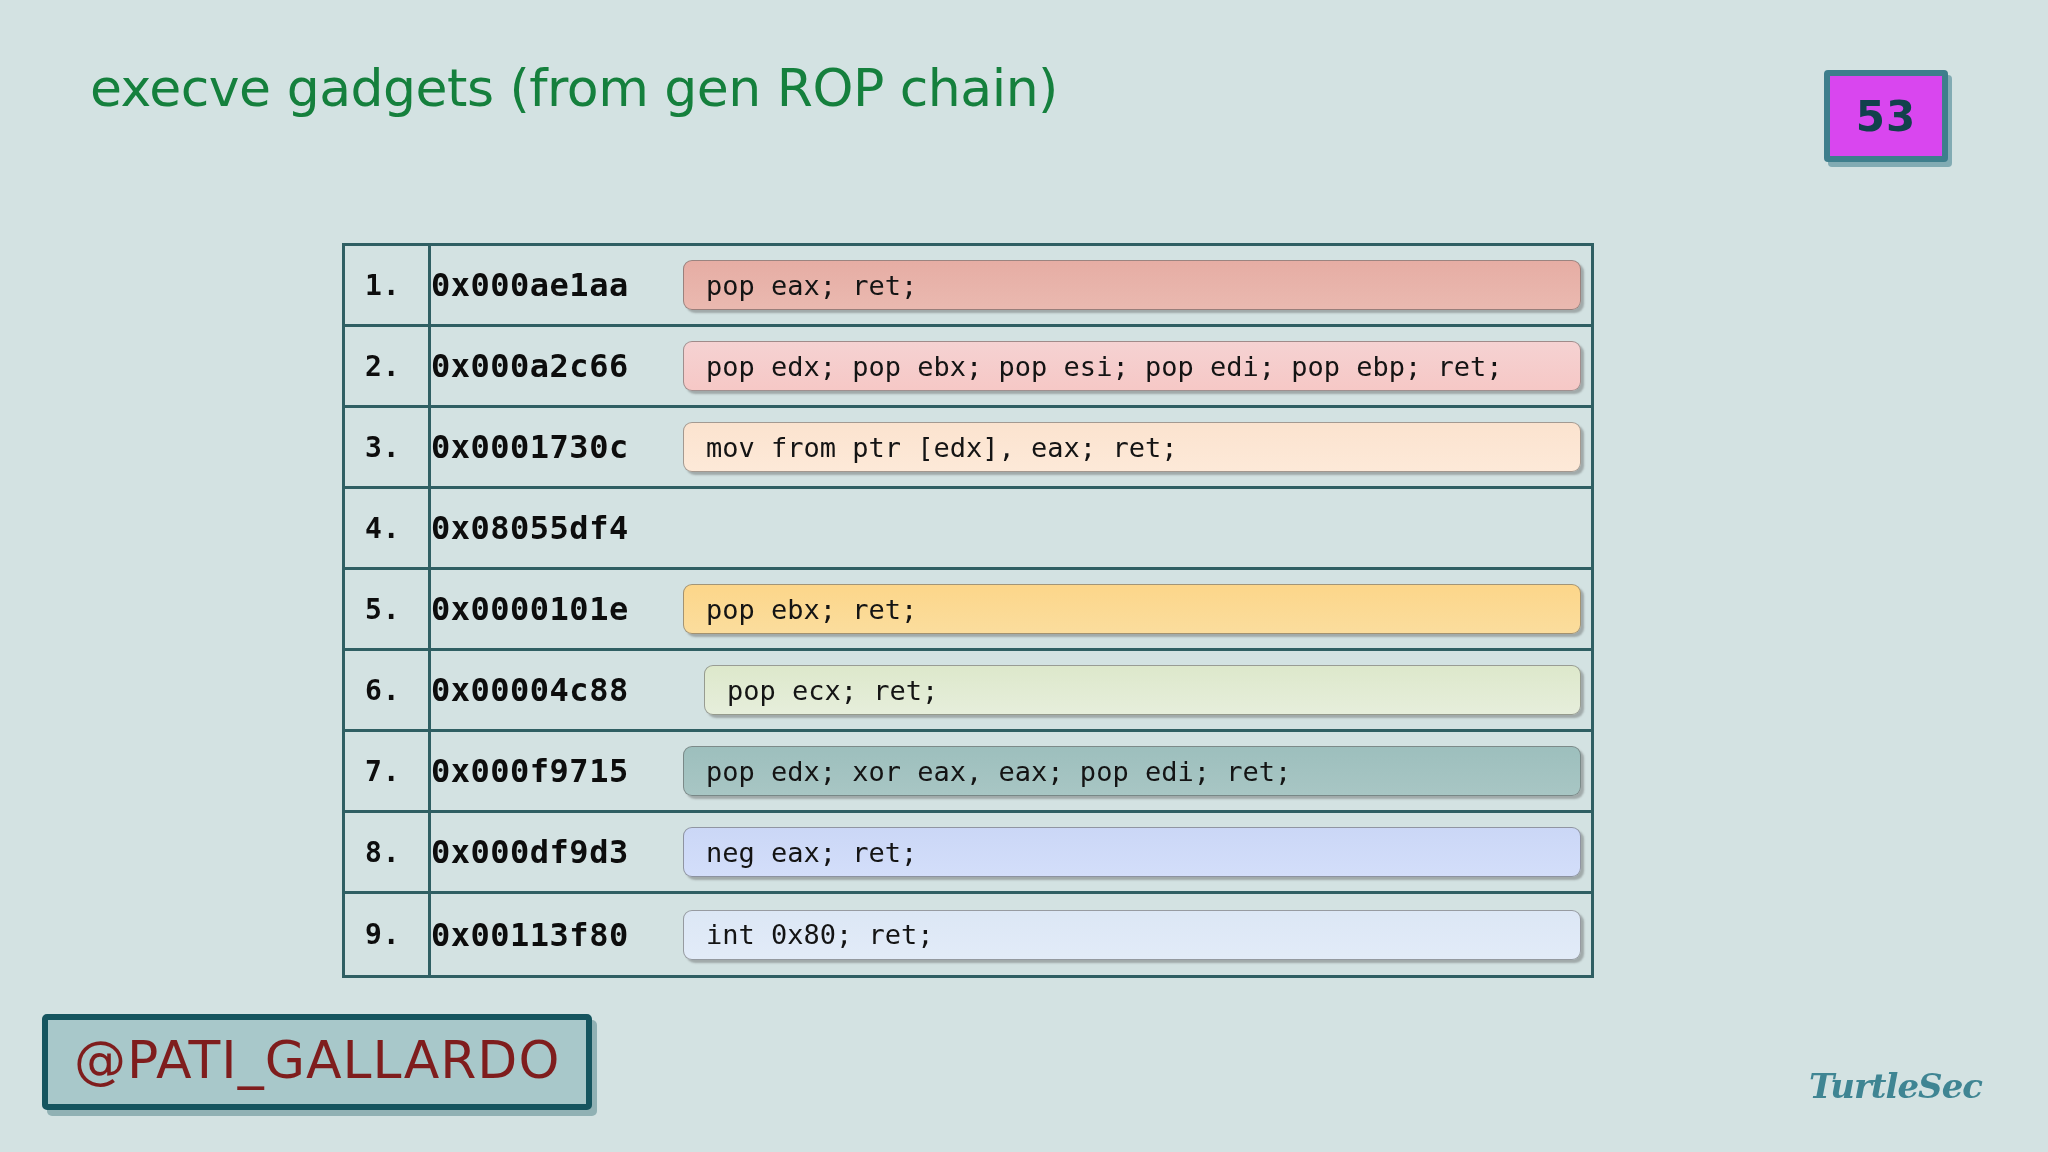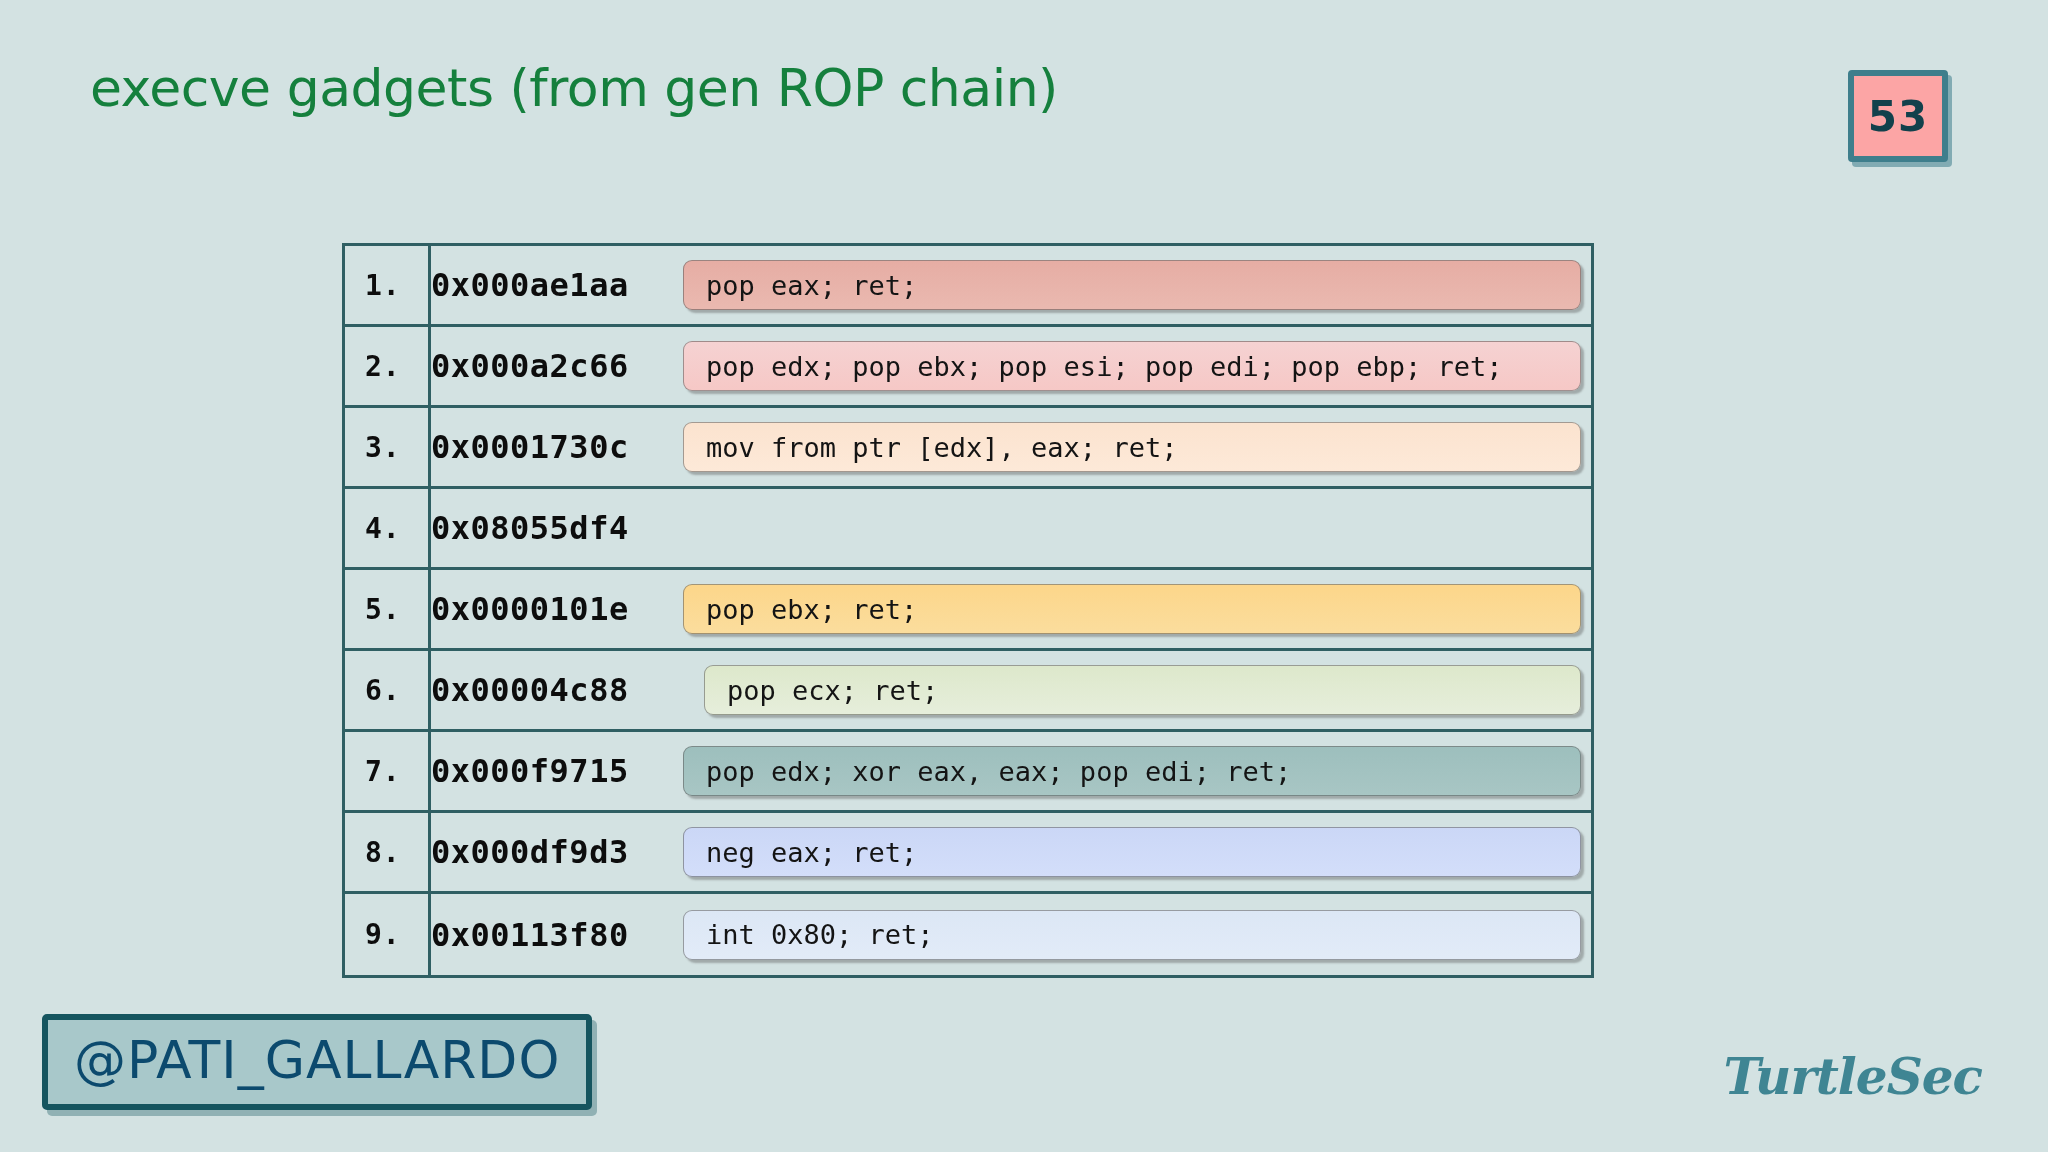--- a/index.html
+++ b/index.html
@@ -34,23 +34,23 @@
     letter-spacing: -0.5px;
     color: #15803d;
     white-space: nowrap;
   }
 
   
   .slide-badge {
     position: absolute;
     right: 100px;
     top: 70px;
-    width: 100px;
+    width: 124px;
     height: 92px;
-    background: #fca5a5;
+    background: #d946ef;
     border: 6px solid #3e7e8c;
     border-radius: 4px;
     box-shadow: 4px 5px 0 rgba(62,126,140,0.55);
     display: flex;
     align-items: center;
     justify-content: center;
     box-sizing: border-box;
   }
   .slide-badge-num {
     font-family: "DejaVu Sans", sans-serif;
@@ -140,34 +140,34 @@
     background: #a8c8ca;
     border: 6px solid #15555f;
     border-radius: 5px;
     box-shadow: 5px 6px 0 rgba(21,85,95,0.35);
     box-sizing: border-box;
   }
   .handle-text {
     font-family: "DejaVu Sans", sans-serif;
     font-size: 52px;
     font-weight: 400;
-    color: #0c4a6e;
+    color: #7f1d1d;
     letter-spacing: 1px;
     line-height: 1;
     white-space: nowrap;
   }
 
   
   .logo {
     position: absolute;
     right: 66px;
     bottom: 46px;
     font-family: "DejaVu Serif", serif;
     font-style: italic;
-    font-size: 50px;
+    font-size: 34px;
     font-weight: 700;
     color: #3f8593;
     letter-spacing: -1px;
     white-space: nowrap;
   }
 </style>
 </head>
 <body>
 
 <div class="slide">

